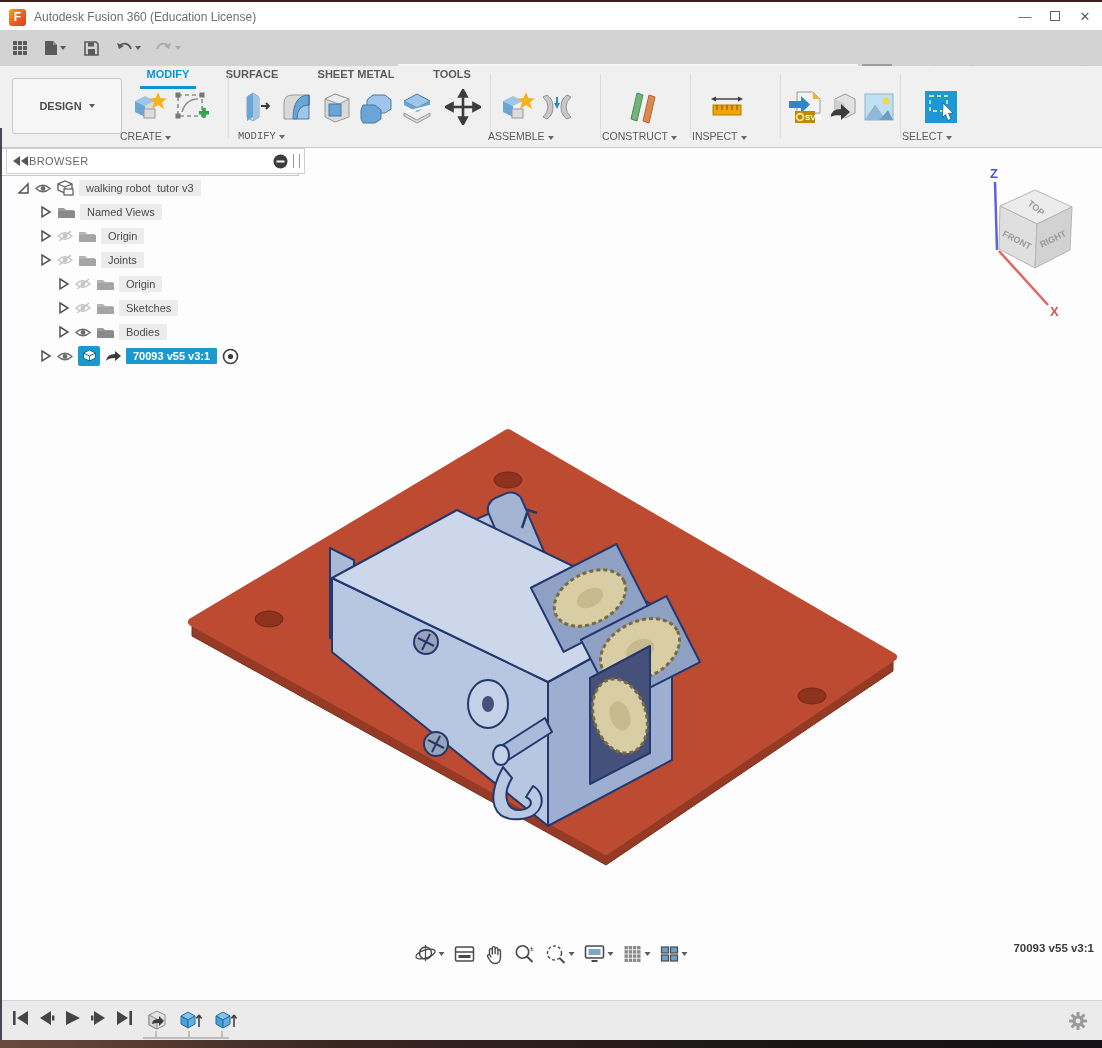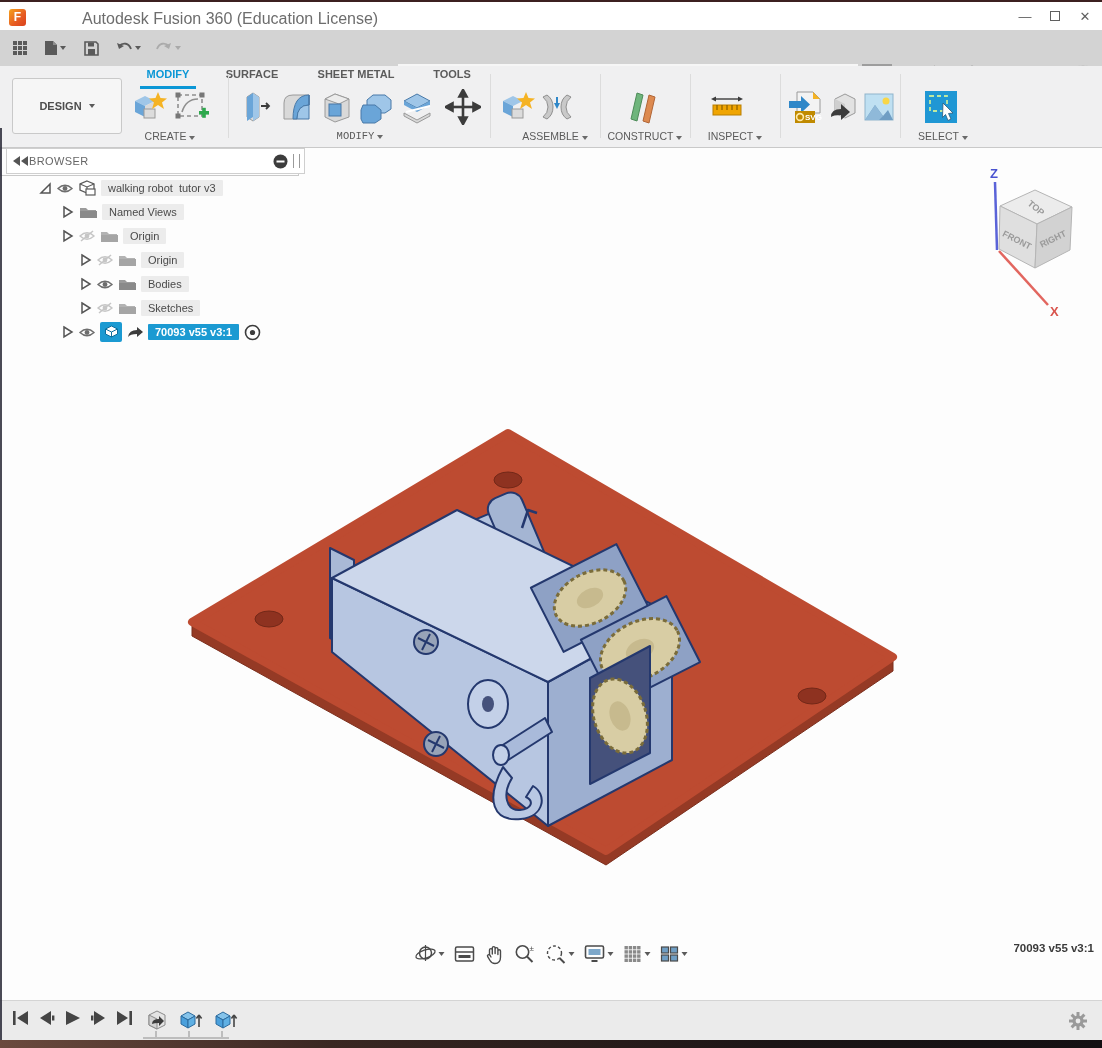--- a/index.html
+++ b/index.html
@@ -8,21 +8,21 @@
          -webkit-font-smoothing:antialiased; color:#444; }
   .abs { position:absolute; }
   .pre { white-space:pre; }
   svg text { font-family:"Liberation Sans", sans-serif; }
 
   
   #titlebar { left:0; top:2px; width:1102px; height:28px; background:#fff; }
   #fusion-logo { left:9px; top:7px; width:17px; height:17px; border-radius:3px;
     background:linear-gradient(135deg,#f6a21c,#e65a22 60%,#d9411e); color:#fff; font-size:12px;
     font-weight:bold; text-align:center; line-height:17px; }
-  #win-title { left:34px; top:8px; font-size:16px; color:#6d6d6d;margin-left:48px; }
+  #win-title { left:34px; top:8px; font-size:12px; color:#6d6d6d; }
   .winctl { top:6px; width:30px; height:18px; text-align:center; font-size:13px; color:#5f5f5f; line-height:18px; }
   #edge-top { left:0; top:0; width:1102px; height:2px; background:#3c2020; }
 
   
   #qat { left:0; top:30px; width:1102px; height:36px; background:#d3d3d3; }
   .qat-ic { display:inline-flex; align-items:center; justify-content:center; height:36px; }
   #qat-left { left:6px; top:0; height:36px; display:flex; align-items:center; gap:4px; }
   .caret { width:0; height:0; border-left:3.5px solid transparent; border-right:3.5px solid transparent;
     border-top:4px solid #5a5a5a; display:inline-block; margin-left:2px; }
   .caret.lt { border-top-color:#a9a9a9; }
@@ -39,34 +39,34 @@
     color:#555; font-size:11px; font-weight:bold; display:flex; align-items:center; justify-content:center; }
 
   
   #ribbon { left:0; top:66px; width:1102px; height:82px; background:#f0f0f1; border-bottom:1px solid #c9c9c9; }
   #design-btn { left:12px; top:12px; width:110px; height:56px; background:#f6f6f6; border:1px solid #c9c9c9;
     border-radius:3px; display:flex; align-items:center; justify-content:center; gap:5px;
     font-size:11px; font-weight:bold; color:#4d4d4d; }
   .rtab { top:2px; height:18px; font-size:11px; font-weight:bold; color:#5b5b5b; text-align:center; }
   .rtab.active { color:#0b97d6; }
   .rtab-underline { top:20px; height:3px; background:#0b97d6; }
-  .rgroup-label { top:64px; font-size:10.5px; color:#5a5a5a; text-align:center; white-space:nowrap; }
+  .rgroup-label { top:64px; font-size:10.5px; color:#5a5a5a; text-align:left; white-space:nowrap; }
   .rgroup-label .caret { border-top-color:#6a6a6a; margin-left:3px; }
   .ribbon-sep { top:8px; width:1px; height:64px; background:#dcdcdc; }
   .ricon { top:22px; width:38px; height:38px; display:flex; align-items:center; justify-content:center; }
 
   
   #viewport { left:0; top:148px; width:1102px; height:852px; background:#fdfdfd; }
 
   
   #browser-hd { left:6px; top:0; width:299px; height:26px; background:#fff; border:1px solid #cfcfcf;
     display:flex; align-items:center; }
   #browser-title { font-size:11px; color:#666; letter-spacing:.4px; }
   .grip { width:1px; height:14px; background:#9a9a9a; margin-left:2px; }
-  #browser-tree { left:24px; top:28px; width:299px; }
+  #browser-tree { left:2px; top:28px; width:299px; }
   .brow { height:24px; display:flex; align-items:center; gap:5px; }
   .brow .pill { background:#ececec; padding:2px 7px; font-size:11px; color:#4a4a4a; border-radius:1px; }
   .brow .pill.sel { background:#1b9ad2; color:#fff; font-weight:bold; }
   .chip { width:22px; height:20px; background:#1b9ad2; border-radius:2px; display:flex; align-items:center; justify-content:center; }
 
   
   #comments-bar { left:6px; bottom:34px; width:299px; height:28px; background:#fdfdfd;
     border:1px solid #c9c9c9; display:flex; align-items:center; }
   #comments-label { font-size:11px; color:#666; margin-left:12px; letter-spacing:.3px; }
 
@@ -298,21 +298,21 @@
       </svg>
   </div>
   <div class="ricon abs" style="left:538px">
     <svg width="36" height="36">
         <path d="M8,6 Q14,10 14,18 Q14,26 8,30 L4,28 Q9,24 9,18 Q9,12 4,8 Z" fill="#c9c9c9" stroke="#8f8f8f"></path>
         <path d="M28,6 Q22,10 22,18 Q22,26 28,30 L32,28 Q27,24 27,18 Q27,12 32,8 Z" fill="#c9c9c9" stroke="#8f8f8f"></path>
         <line x1="18" y1="8" x2="18" y2="16" stroke="#2f87c8" stroke-width="2"></line>
         <polygon points="18,20 15,14 21,14" fill="#2f87c8"></polygon>
       </svg>
   </div>
-  <div class="rgroup-label abs" style="left:500px;width:110px;"><span>ASSEMBLE</span><span class="caret"></span></div>
+  <div class="rgroup-label abs" style="left:488px;width:110px;"><span>ASSEMBLE</span><span class="caret"></span></div>
   <div class="ribbon-sep abs" style="left:600px"></div>
 
   <div class="ricon abs" style="left:622px">
     <svg width="36" height="36">
         <polygon points="8,30 14,4 20,6 14,32" fill="#6fb57c" stroke="#4e8c59"></polygon>
         <polygon points="20,32 26,6 32,8 26,34" fill="#dd8a50" stroke="#b06536"></polygon>
       </svg>
   </div>
   <div class="rgroup-label abs" style="left:602px;width:86px;"><span>CONSTRUCT</span><span class="caret"></span></div>
   <div class="ribbon-sep abs" style="left:690px"></div>
@@ -503,67 +503,82 @@
           <circle cx="8" cy="6" r="2.4" fill="#c6c6c6"></circle>
           <line x1="2" y1="11" x2="14" y2="1" stroke="#c6c6c6" stroke-width="1.5"></line>
         </svg>
       <svg width="18" height="14">
           <path d="M1,3 h6 l2,2 h8 v8 h-16 z" fill="#b3b3b3"></path>
           <rect x="1" y="6" width="17" height="7" fill="#a5a5a5"></rect>
         </svg>
       <span class="pill">Origin</span>
     </div>
 
-
-
-    <div class="brow" style="padding-left:54px">
+    <div class="brow" style="padding-left:36px">
       <svg width="14" height="14">
           <polygon points="4,2 12,7 4,12" fill="none" stroke="#555" stroke-width="1.5"></polygon>
         </svg>
       <svg width="16" height="12">
           <path d="M1,6 Q8,-0.5 15,6 Q8,12.5 1,6 Z" fill="none" stroke="#c6c6c6" stroke-width="1.5"></path>
           <circle cx="8" cy="6" r="2.4" fill="#c6c6c6"></circle>
           <line x1="2" y1="11" x2="14" y2="1" stroke="#c6c6c6" stroke-width="1.5"></line>
         </svg>
       <svg width="18" height="14">
           <path d="M1,3 h6 l2,2 h8 v8 h-16 z" fill="#b3b3b3"></path>
           <rect x="1" y="6" width="17" height="7" fill="#a5a5a5"></rect>
         </svg>
-      <span class="pill">Origin</span>
+      <span class="pill">Joints</span>
     </div>
 
-    <div class="brow" style="padding-left:54px">
-      <svg width="14" height="14">
-          <polygon points="4,2 12,7 4,12" fill="none" stroke="#555" stroke-width="1.5"></polygon>
-        </svg>
-      <svg width="16" height="11">
-          <path d="M1,5.5 Q8,-1 15,5.5 Q8,12 1,5.5 Z" fill="none" stroke="#6e6e6e" stroke-width="1.5"></path>
-          <circle cx="8" cy="5.5" r="2.4" fill="#6e6e6e"></circle>
-        </svg>
-      <svg width="18" height="14">
-          <path d="M1,3 h6 l2,2 h8 v8 h-16 z" fill="#9b9b9b"></path>
-          <rect x="1" y="6" width="17" height="7" fill="#8a8a8a"></rect>
-        </svg>
-      <span class="pill">Bodies</span>
-    </div>
 
     <div class="brow" style="padding-left:54px">
       <svg width="14" height="14">
           <polygon points="4,2 12,7 4,12" fill="none" stroke="#555" stroke-width="1.5"></polygon>
         </svg>
       <svg width="16" height="12">
           <path d="M1,6 Q8,-0.5 15,6 Q8,12.5 1,6 Z" fill="none" stroke="#c6c6c6" stroke-width="1.5"></path>
           <circle cx="8" cy="6" r="2.4" fill="#c6c6c6"></circle>
           <line x1="2" y1="11" x2="14" y2="1" stroke="#c6c6c6" stroke-width="1.5"></line>
         </svg>
       <svg width="18" height="14">
           <path d="M1,3 h6 l2,2 h8 v8 h-16 z" fill="#b3b3b3"></path>
           <rect x="1" y="6" width="17" height="7" fill="#a5a5a5"></rect>
         </svg>
+      <span class="pill">Origin</span>
+    </div>
+
+    <div class="brow" style="padding-left:54px">
+      <svg width="14" height="14">
+          <polygon points="4,2 12,7 4,12" fill="none" stroke="#555" stroke-width="1.5"></polygon>
+        </svg>
+      <svg width="16" height="12">
+          <path d="M1,6 Q8,-0.5 15,6 Q8,12.5 1,6 Z" fill="none" stroke="#c6c6c6" stroke-width="1.5"></path>
+          <circle cx="8" cy="6" r="2.4" fill="#c6c6c6"></circle>
+          <line x1="2" y1="11" x2="14" y2="1" stroke="#c6c6c6" stroke-width="1.5"></line>
+        </svg>
+      <svg width="18" height="14">
+          <path d="M1,3 h6 l2,2 h8 v8 h-16 z" fill="#b3b3b3"></path>
+          <rect x="1" y="6" width="17" height="7" fill="#a5a5a5"></rect>
+        </svg>
       <span class="pill">Sketches</span>
+    </div>
+
+    <div class="brow" style="padding-left:54px">
+      <svg width="14" height="14">
+          <polygon points="4,2 12,7 4,12" fill="none" stroke="#555" stroke-width="1.5"></polygon>
+        </svg>
+      <svg width="16" height="11">
+          <path d="M1,5.5 Q8,-1 15,5.5 Q8,12 1,5.5 Z" fill="none" stroke="#6e6e6e" stroke-width="1.5"></path>
+          <circle cx="8" cy="5.5" r="2.4" fill="#6e6e6e"></circle>
+        </svg>
+      <svg width="18" height="14">
+          <path d="M1,3 h6 l2,2 h8 v8 h-16 z" fill="#9b9b9b"></path>
+          <rect x="1" y="6" width="17" height="7" fill="#8a8a8a"></rect>
+        </svg>
+      <span class="pill">Bodies</span>
     </div>
 
     <div class="brow" style="padding-left:36px">
       <svg width="14" height="14">
           <polygon points="4,2 12,7 4,12" fill="none" stroke="#555" stroke-width="1.5"></polygon>
         </svg>
       <svg width="16" height="11">
           <path d="M1,5.5 Q8,-1 15,5.5 Q8,12 1,5.5 Z" fill="none" stroke="#6e6e6e" stroke-width="1.5"></path>
           <circle cx="8" cy="5.5" r="2.4" fill="#6e6e6e"></circle>
         </svg>

